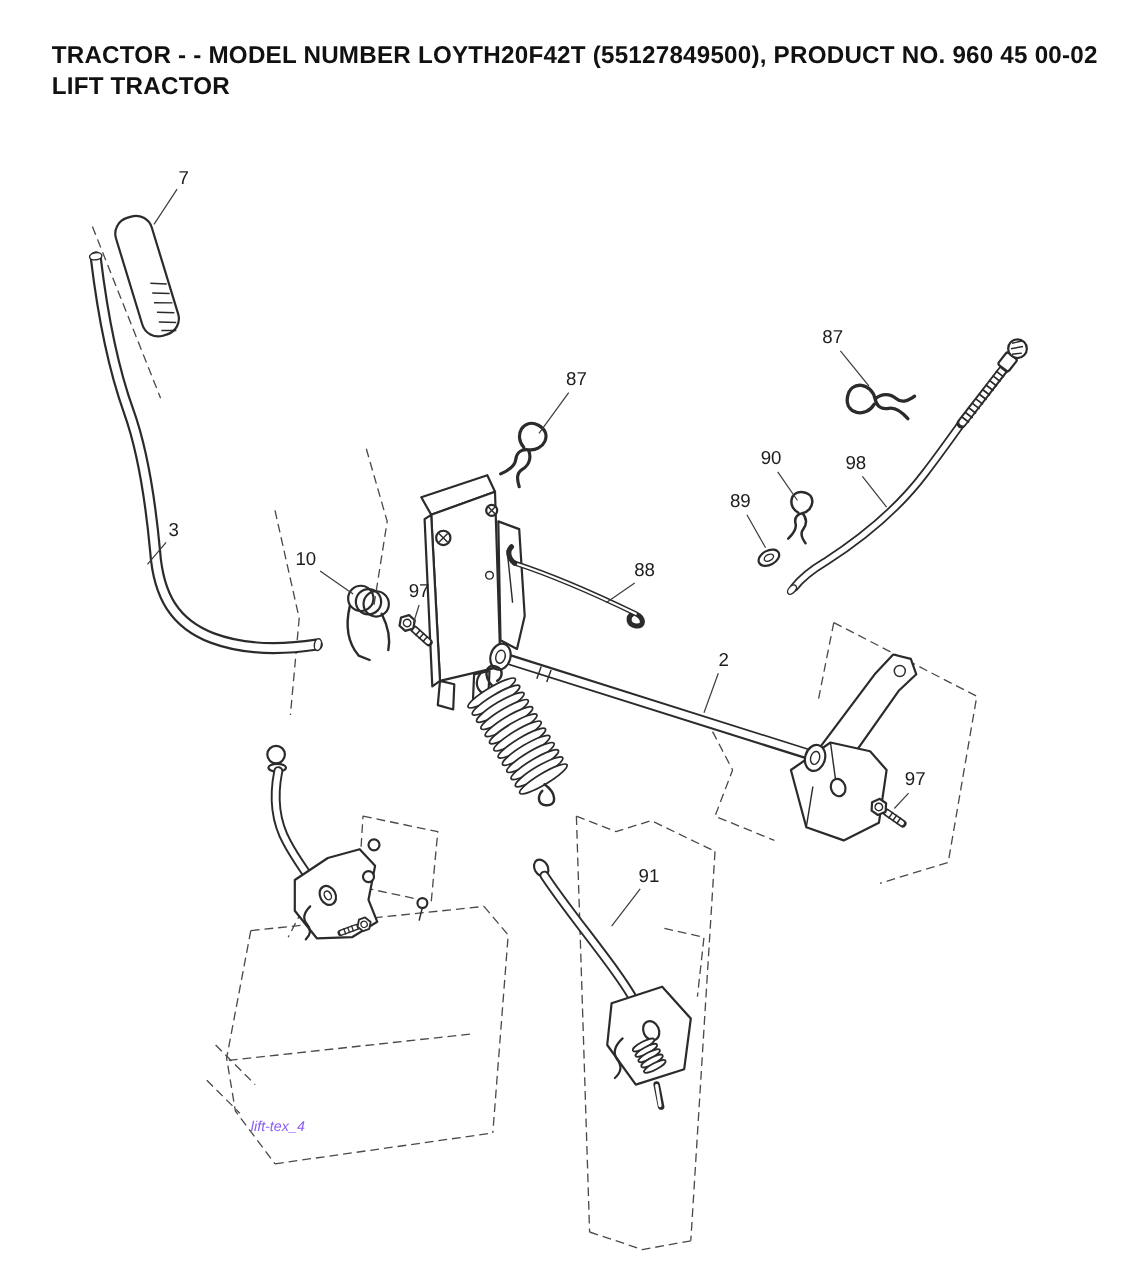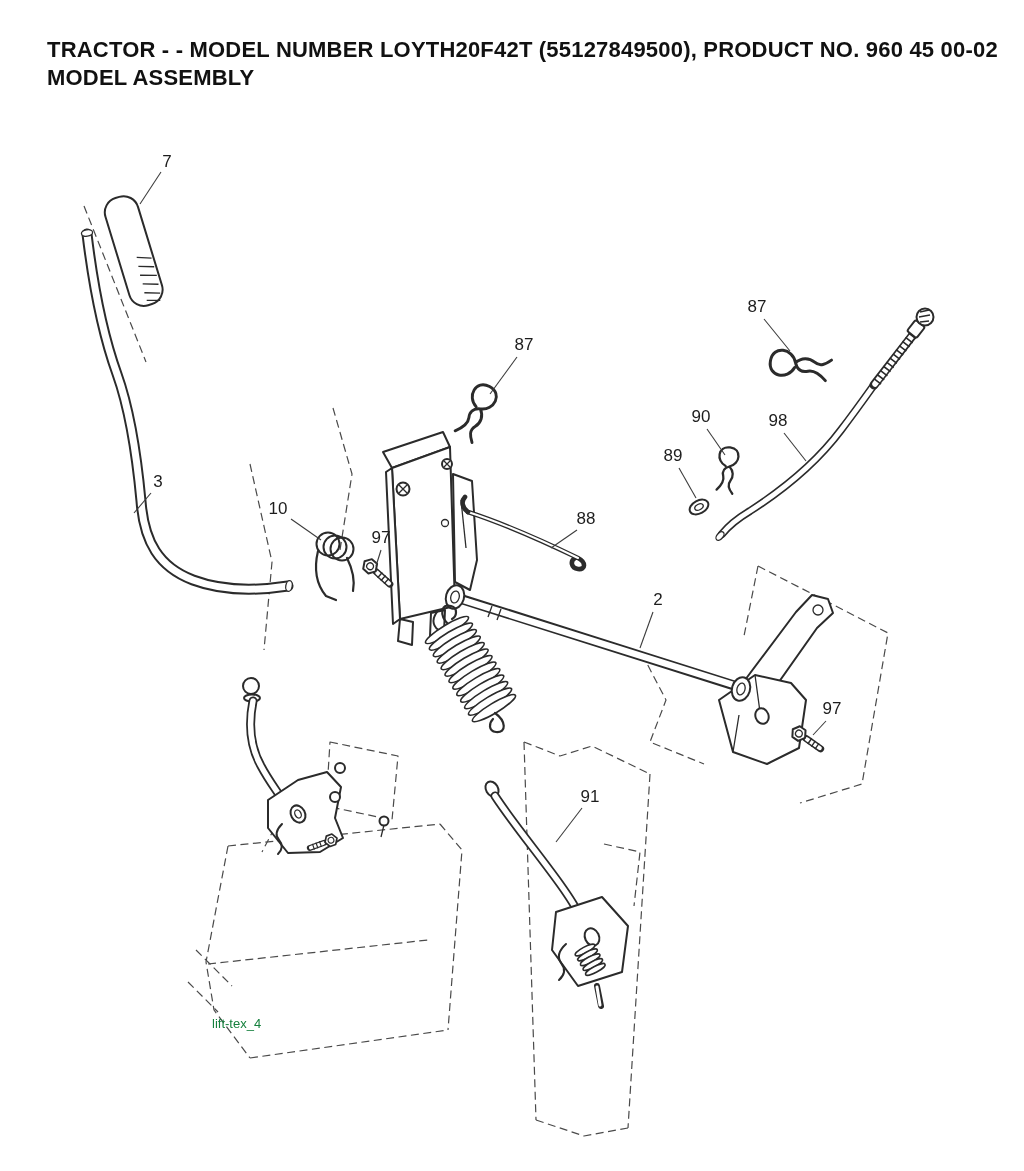--- a/index.html
+++ b/index.html
@@ -2,21 +2,21 @@
 <html><head>
 <meta charset="utf-8">
 <style>
   * { margin:0; padding:0; box-sizing:border-box; }
   html,body { background:#ffffff; }
   body { width:1024px; height:1171px; position:relative; overflow:hidden;
          font-family:"Liberation Sans", sans-serif; }
   .page { position:absolute; inset:0; background:#fff; }
   .title { position:absolute; left:47px; top:36px; font-size:22px; font-weight:bold;
            color:#111; line-height:28px; white-space:nowrap; letter-spacing:0.2px; }
-  .footer { position:absolute; left:212px; top:1016px; font-size:13px; color:#15803d; }
+  .footer { position:absolute; left:228px; top:1016px; font-size:13px; color:#8b5cf6;font-style:italic; }
   svg.diagram { position:absolute; left:0; top:0; }
 
   .ink    { fill:none; stroke:#2b2b2b; stroke-linecap:round; stroke-linejoin:round; }
   .tube   { fill:none; stroke:#2b2b2b; stroke-linecap:round; stroke-linejoin:round; }
   .tube-i { fill:none; stroke:#ffffff; stroke-linecap:round; stroke-linejoin:round; }
   .plate  { fill:#ffffff; stroke:#2b2b2b; stroke-width:2; stroke-linejoin:round; }
   .thin   { fill:none; stroke:#2b2b2b; stroke-width:1.3; }
   .w      { fill:#ffffff; }
   .coil   { fill:#ffffff; stroke:#2b2b2b; stroke-width:1.6; }
   .phantom path, .phantom line { fill:none; stroke:#4a4a4a; stroke-width:1.2;
@@ -25,21 +25,21 @@
   .callout text { font-family:"Liberation Sans", sans-serif; font-size:17px;
                   fill:#1d1d1d; text-anchor:middle; }
 </style>
 </head>
 <body>
 
 <div class="page">
 
   <header class="title">
     <div>TRACTOR - - MODEL NUMBER LOYTH20F42T (55127849500), PRODUCT NO. 960 45 00-02</div>
-    <div>MODEL ASSEMBLY</div>
+    <div>LIFT TRACTOR</div>
   </header>
 
   <svg class="diagram" width="1024" height="1171" viewBox="0 0 1024 1171" xmlns="http://www.w3.org/2000/svg">
 
     <defs>
       <symbol id="hairpin" overflow="visible">
         <path class="ink" stroke-width="2.4" d="M -2,-4 C -13,-8 -13,-24 0,-24 C 13,-24 13,-8 2,-4 C -3,-2 -5,2 -3,7 C -1,12 -4,17 -8,22
              M 2,-4 C 7,0 8,6 5,11 C 2,16 5,20 9,24"></path>
       </symbol>
       <symbol id="bolt" overflow="visible">

